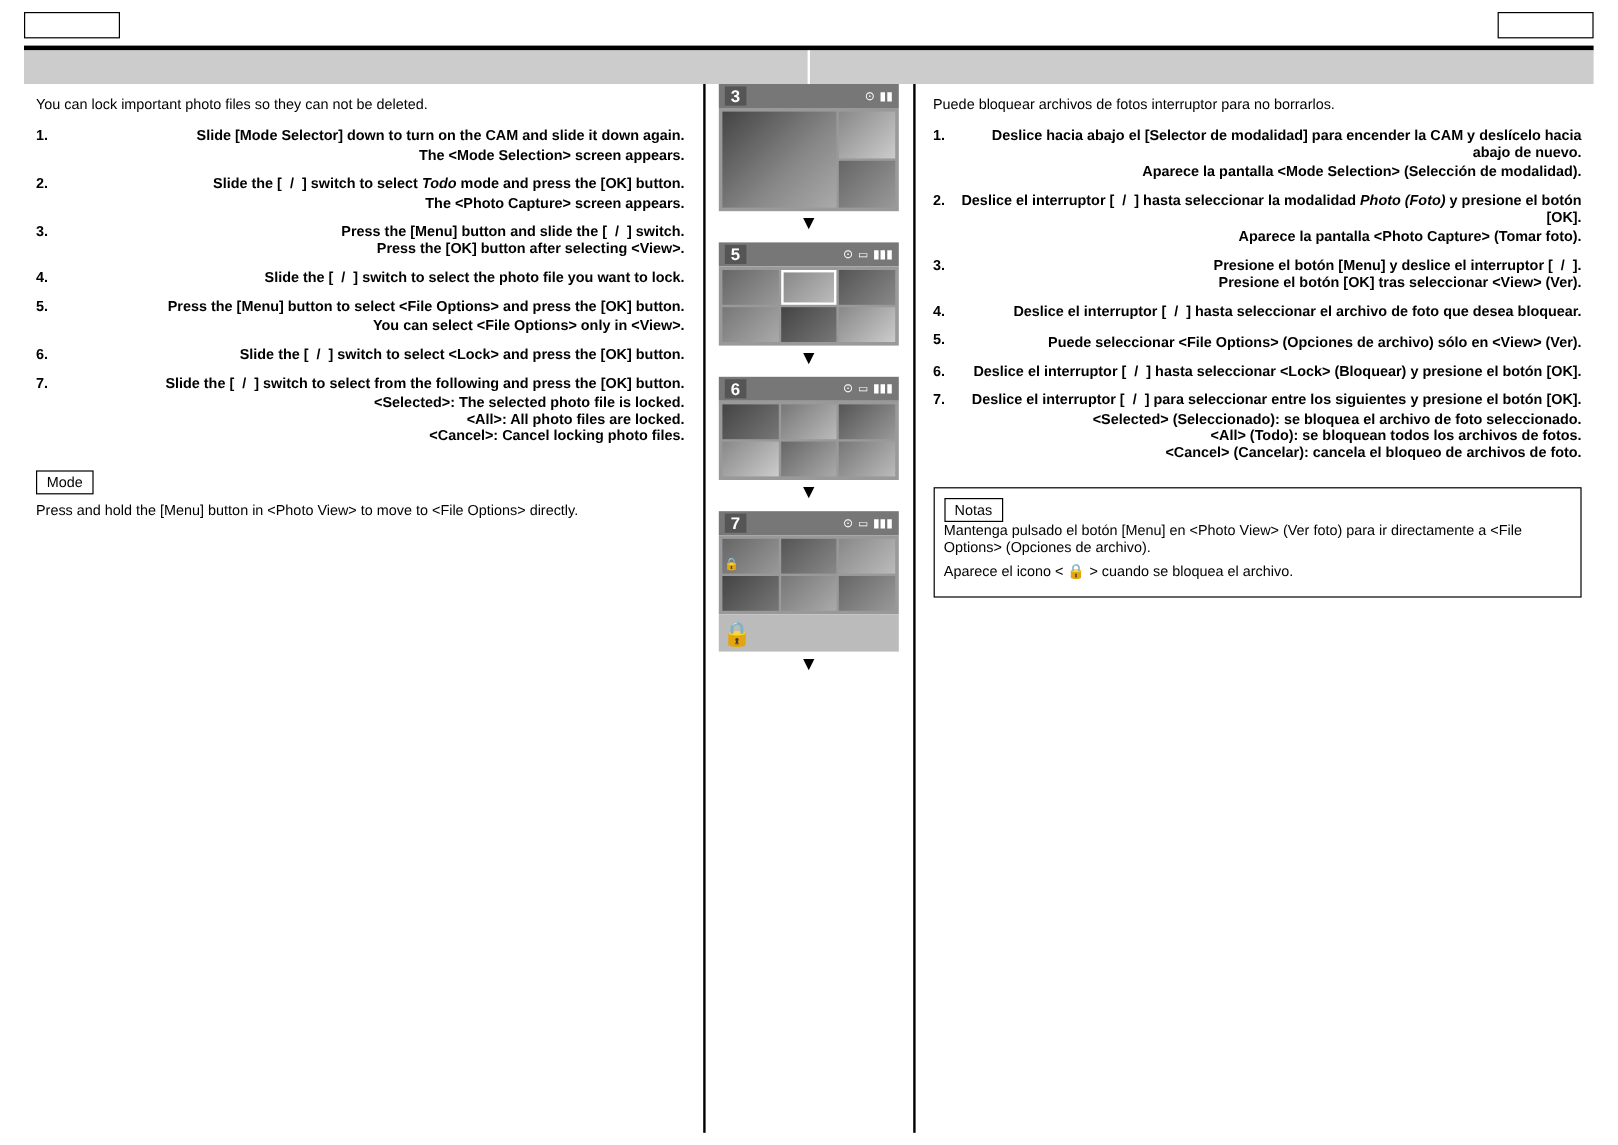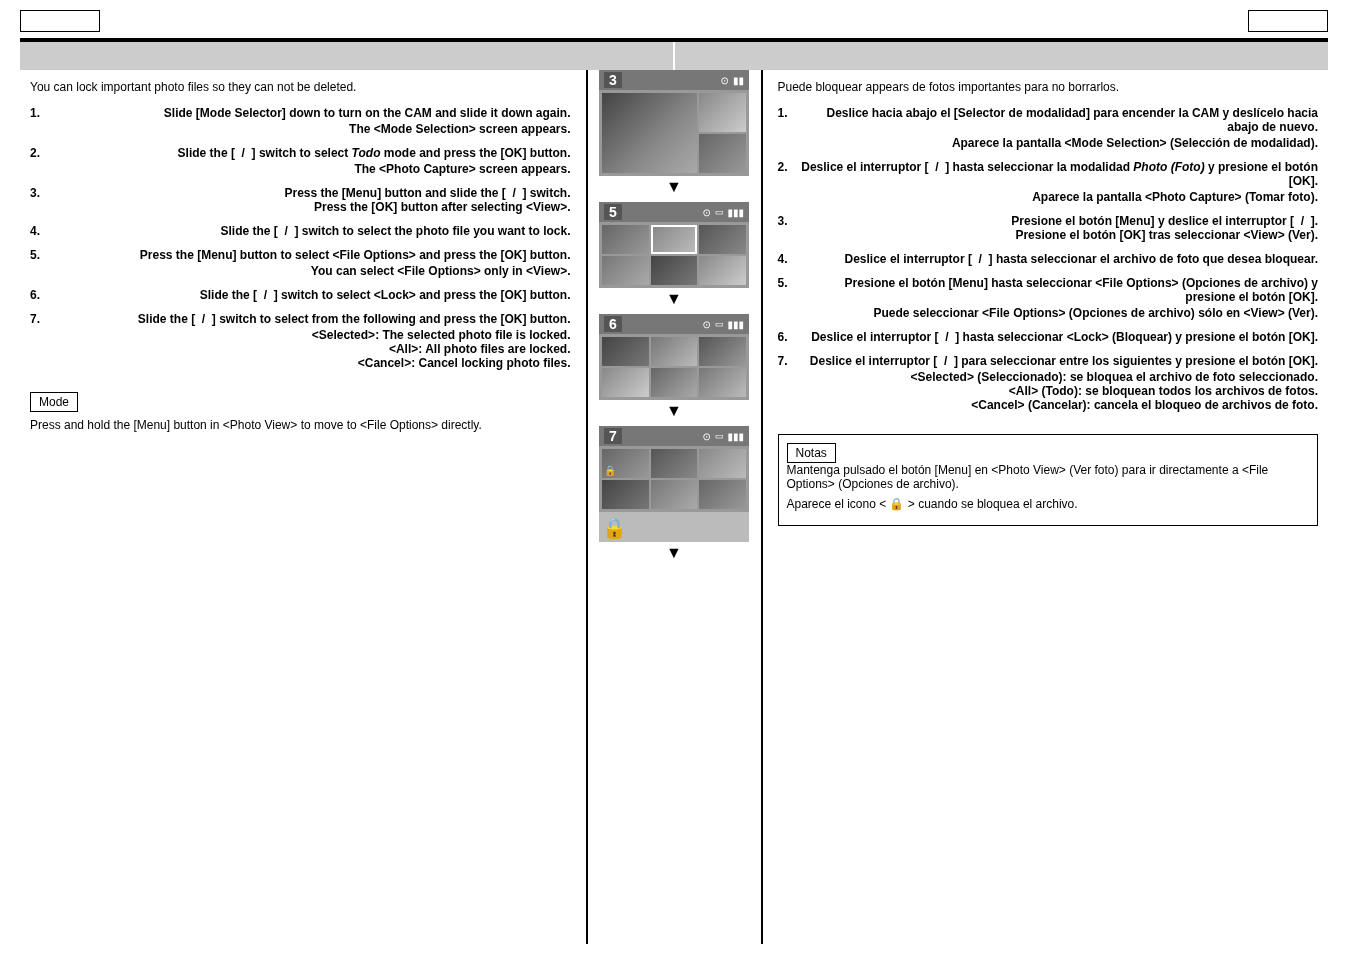--- a/index.html
+++ b/index.html
@@ -304,21 +304,21 @@
         </div>
         <div style="display:flex; justify-content:flex-start; padding: 4px 3px 2px 3px; background:#bbb;">
           <span style="font-size:20px;">🔒</span>
         </div>
         <div class="cam-arrow-down">▼</div>
       </div>
 
     </div>
 
     <div class="right-col">
-      <p class="intro-text">Puede bloquear appears de fotos importantes para no borrarlos.</p>
+      <p class="intro-text">Puede bloquear archivos de fotos interruptor para no borrarlos.</p>
 
       <ol class="steps">
         <li>
           <span class="step-num">1.</span>
           <span class="step-content">
             <span class="step-bold">Deslice hacia abajo el [Selector de modalidad] para encender la CAM y deslícelo hacia abajo de nuevo.</span>
             <span class="step-sub">Aparece la pantalla &lt;Mode Selection&gt; (Selección de modalidad).</span>
           </span>
         </li>
         <li>
@@ -336,21 +336,20 @@
         </li>
         <li>
           <span class="step-num">4.</span>
           <span class="step-content">
             <span class="step-bold">Deslice el interruptor [&nbsp;&nbsp;/&nbsp;&nbsp;] hasta seleccionar el archivo de foto que desea bloquear.</span>
           </span>
         </li>
         <li>
           <span class="step-num">5.</span>
           <span class="step-content">
-            <span class="step-bold">Presione el botón [Menu] hasta seleccionar &lt;File Options&gt; (Opciones de archivo) y presione el botón [OK].</span>
             <span class="step-sub">Puede seleccionar &lt;File Options&gt; (Opciones de archivo) sólo en &lt;View&gt; (Ver).</span>
           </span>
         </li>
         <li>
           <span class="step-num">6.</span>
           <span class="step-content">
             <span class="step-bold">Deslice el interruptor [&nbsp;&nbsp;/&nbsp;&nbsp;] hasta seleccionar &lt;Lock&gt; (Bloquear) y presione el botón [OK].</span>
           </span>
         </li>
         <li>

